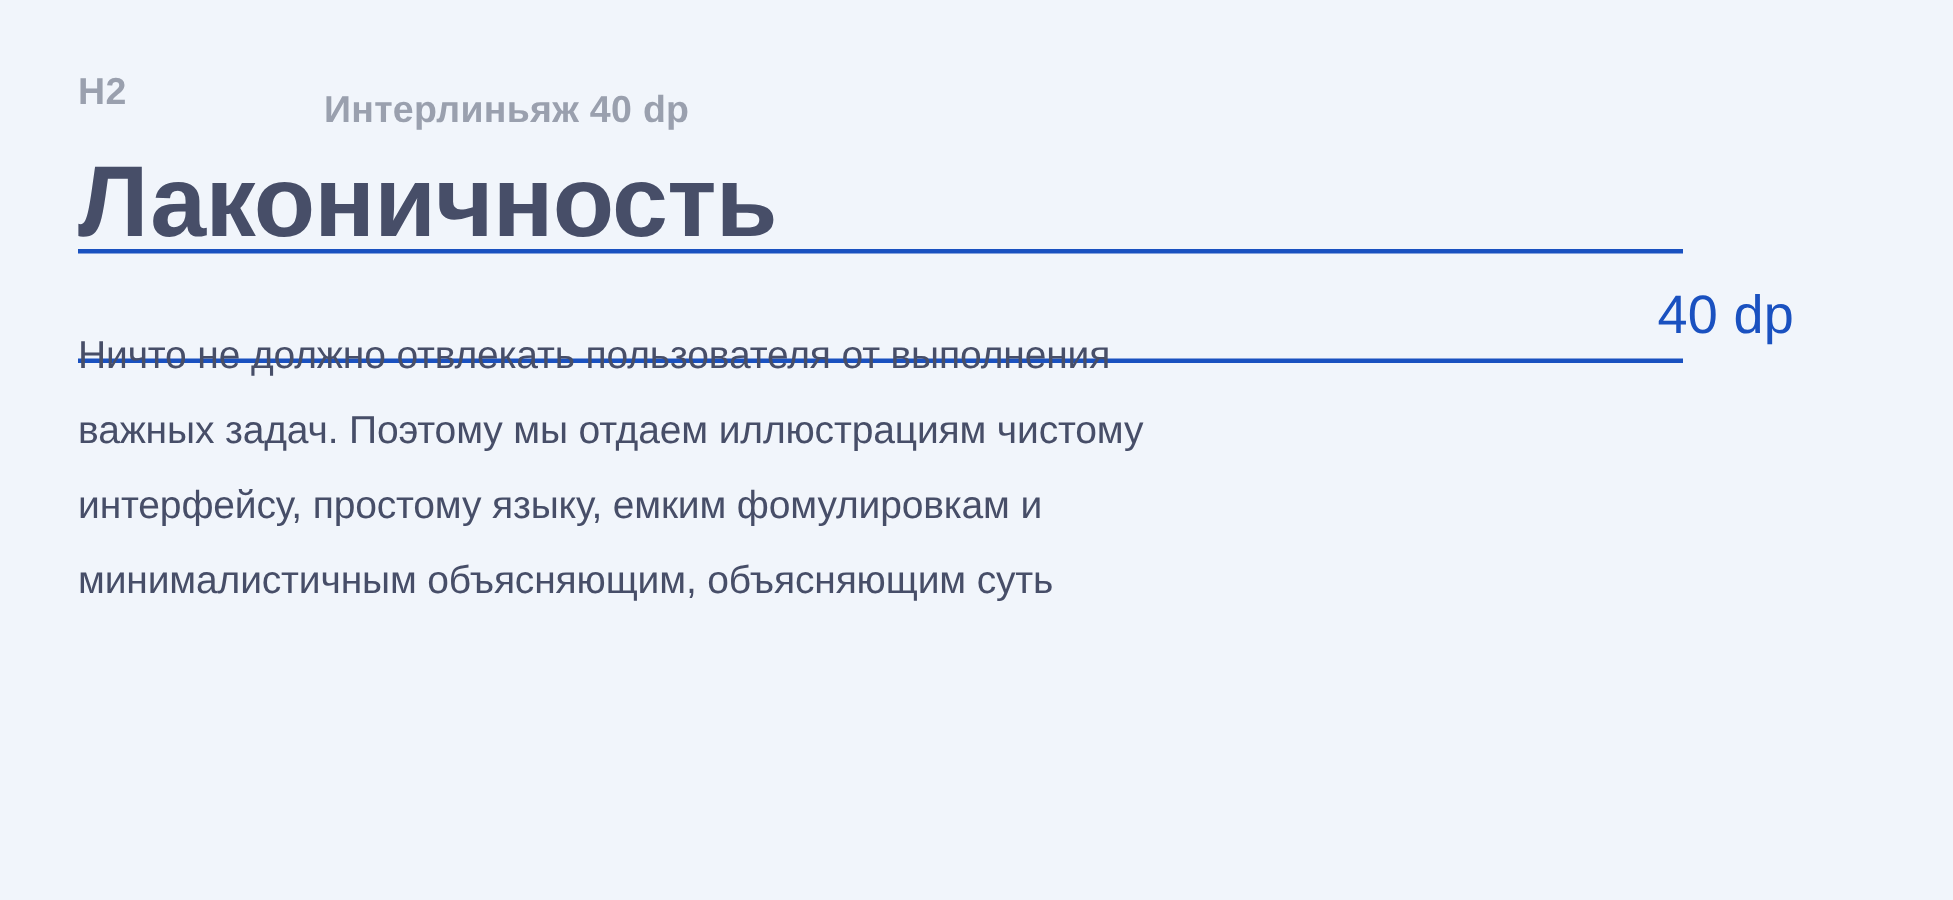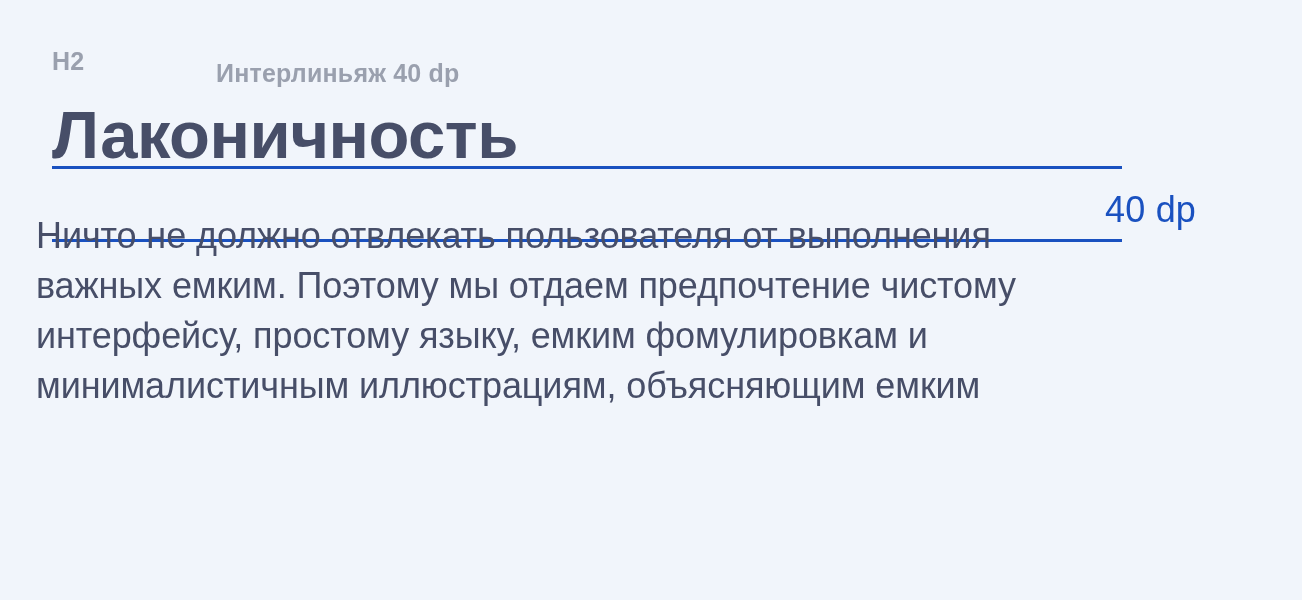--- a/index.html
+++ b/index.html
@@ -76,24 +76,24 @@
     top: 189px;
     font-size: 36px;
     color: #1a51c0;
     letter-spacing: 0.2px;
     white-space: nowrap;
   }
 
   
   .body-copy {
     position: absolute;
-    left: 36px;
+    left: 52px;
     top: 211px;
     width: 1010px;
-    font-size: 36px;
+    font-size: 26px;
     line-height: 50px;
     color: #474e68;
     letter-spacing: -0.1px;
   }
   .body-copy .ln {
     display: block;
     white-space: nowrap;
   }
 </style>
 </head>
@@ -109,18 +109,18 @@
   <div class="heading">Лаконичность</div>
 
   <div class="rule rule-top"></div>
 
   <div class="rule rule-bot"></div>
 
   <div class="rule-label">40 dp</div>
 
   <div class="body-copy">
     <span class="ln">Ничто не должно отвлекать пользователя от выполнения</span>
-    <span class="ln">важных емким. Поэтому мы отдаем предпочтение чистому</span>
+    <span class="ln">важных задач. Поэтому мы отдаем иллюстрациям чистому</span>
     <span class="ln">интерфейсу, простому языку, емким фомулировкам и</span>
-    <span class="ln">минималистичным иллюстрациям, объясняющим емким</span>
+    <span class="ln">минималистичным объясняющим, объясняющим суть</span>
   </div>
 
 </div>
 
 </body></html>

